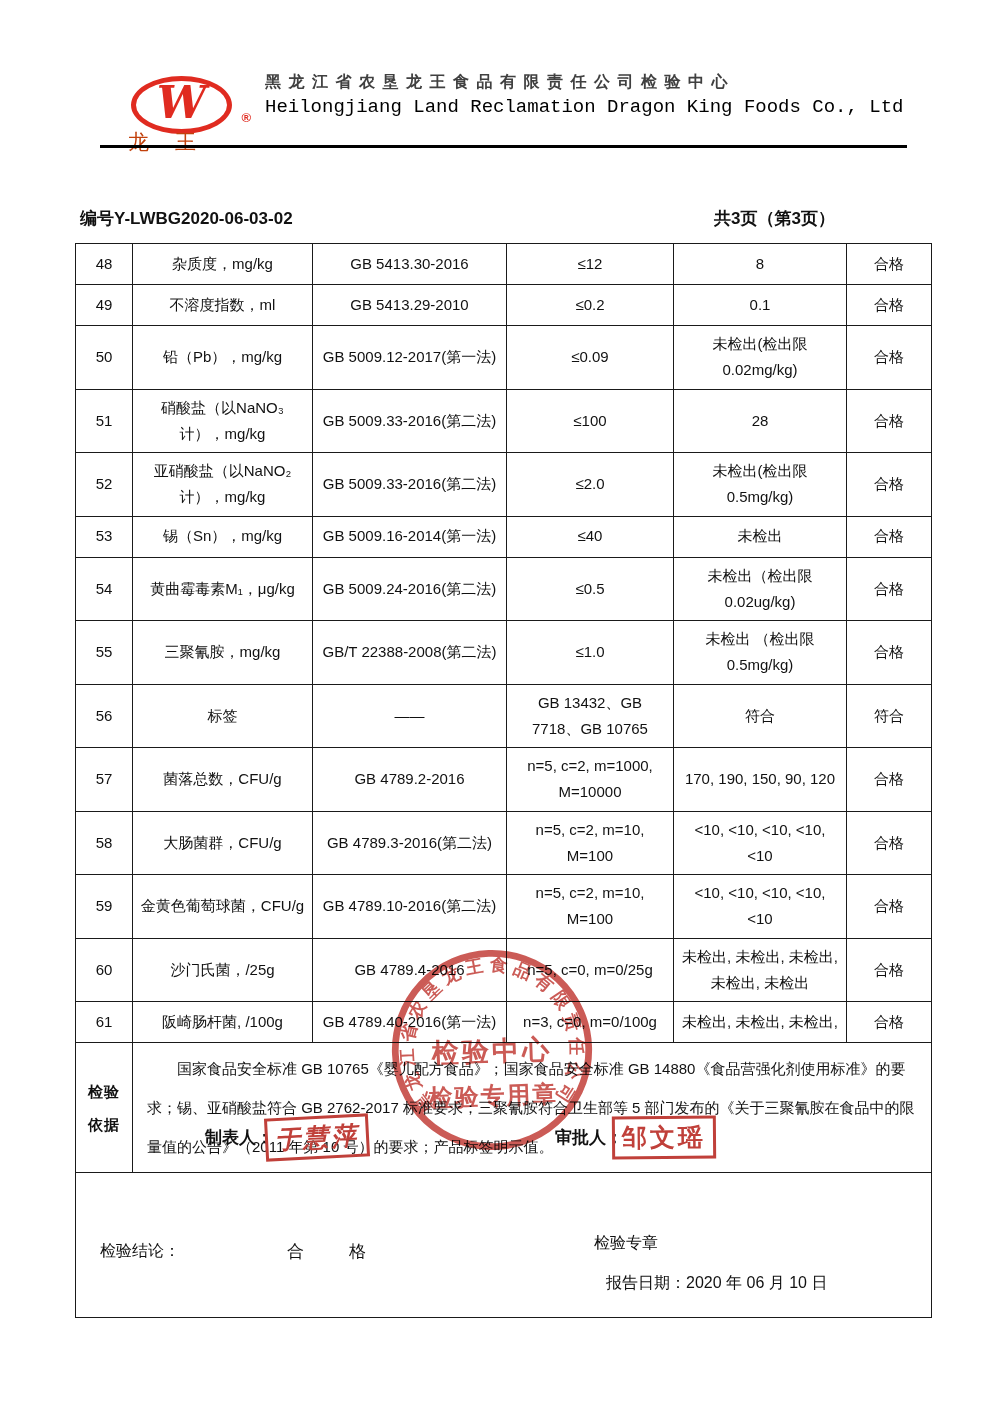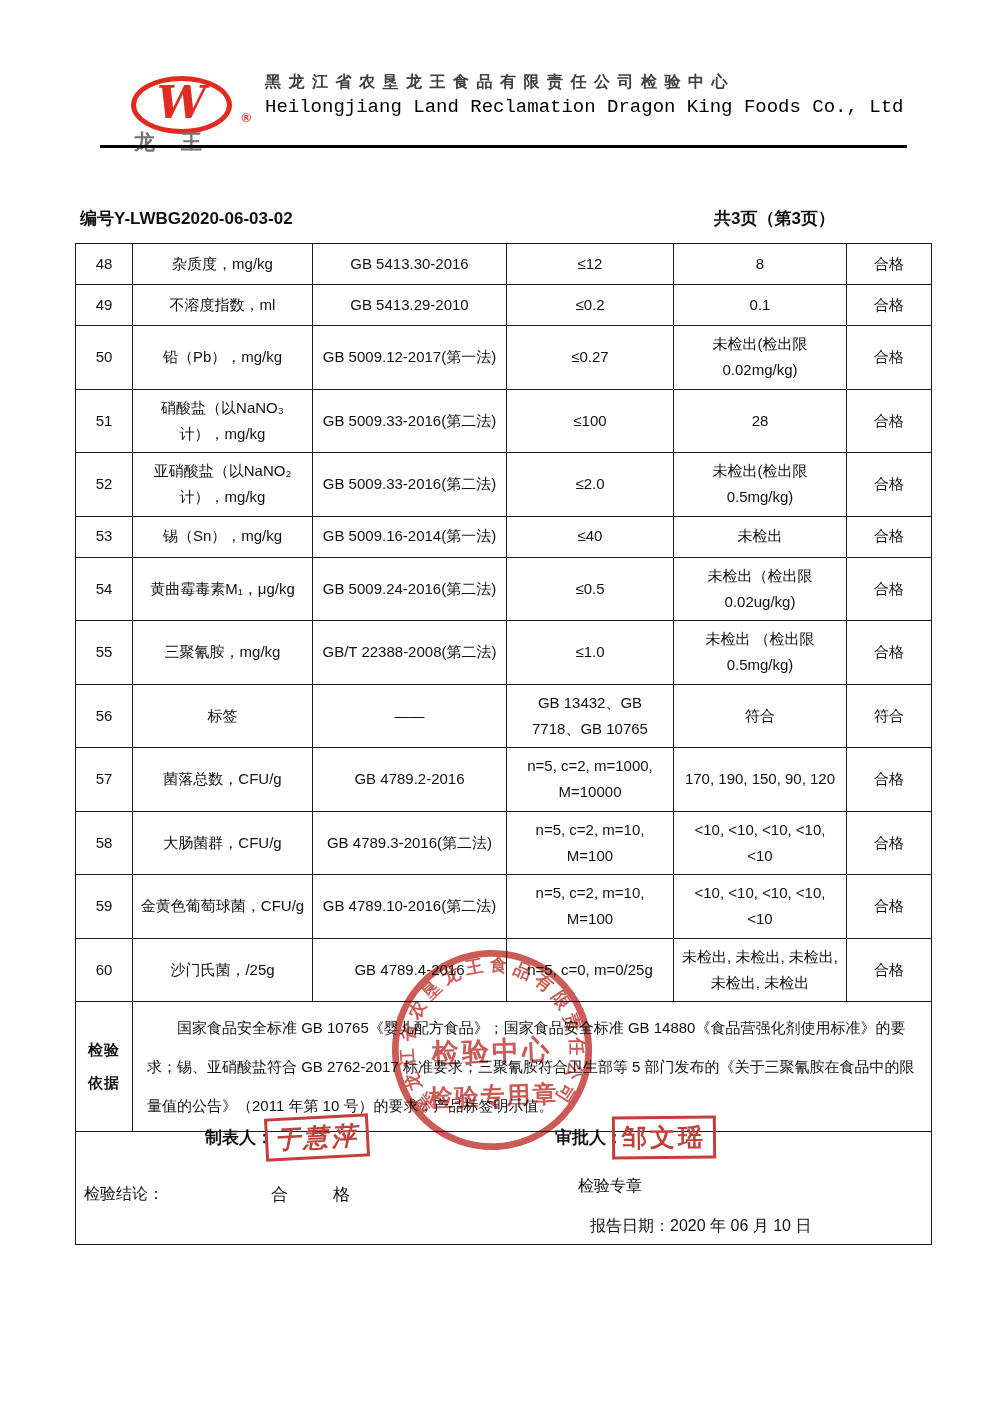--- a/index.html
+++ b/index.html
@@ -29,22 +29,22 @@
     font-style: italic; font-weight: bold;
     font-size: 44px; line-height: 1;
     color: #e02b20;
     transform: translateY(-2px);
   }
   .logo-reg {
     position: absolute; right: 2px; top: 34px;
     font-size: 13px; color: #e02b20; font-weight: bold;
   }
   .logo-brand {
-    margin-top: -6px; margin-left: 6px;
-    color: #737373; font-weight: bold; font-size: 21px;
+    margin-top: -6px; 
+    color: #c2410c; font-weight: normal; font-size: 21px;
     letter-spacing: 26px; white-space: nowrap;
   }
   .titles { margin-left: 137px; }
   .title-zh {
     font-size: 16px; font-weight: bold; letter-spacing: 7.5px;
     white-space: nowrap; color: #404040;
   }
   .title-en {
     font-family: "Liberation Mono", "DejaVu Sans Mono", monospace;
     font-size: 19px; margin-top: 3px; white-space: nowrap; color: #000;
@@ -76,30 +76,29 @@
     height: 41px;
     line-height: 1.75;
   }
   td.c-item { text-align: left; padding-left: 12px; white-space: pre-line; }
   td.c-standard { text-align: left; padding-left: 14px; font-size: 14.5px; }
   td.c-limit { font-size: 14px; }
   td.c-result { white-space: pre-line; font-size: 14.5px; padding: 5px 4px; line-height: 1.6; }
   .basis-label {
     font-weight: bold; font-size: 16px; letter-spacing: 1px;
     line-height: 2.2 !important;
-    font-family: Liberation Serif, serif;
   }
   .basis-text-cell {
     text-align: left !important;
     padding: 6px 14px !important;
     font-size: 15px;
     line-height: 2.6 !important;
   }
   .basis-text { display: block; text-indent: 2em; }
-  .conclusion-cell { height: 112px !important; padding: 0 !important; }
+  .conclusion-cell { height: 112px !important; padding: 16px !important; }
   .conclusion-inner { position: relative; width: 100%; height: 112px; }
   .conc-label { position: absolute; left: 8px; top: 48px; font-size: 16px; }
   .conc-value { position: absolute; left: 195px; top: 48px; font-size: 17px; letter-spacing: 14px; }
   .seal-note  { position: absolute; left: 502px; top: 40px; font-size: 16px; }
   .report-date{ position: absolute; left: 470px; top: 80px; font-size: 16px; margin-left: 44px; }
 
   
   .stamp {
     position: absolute; left: 388px; top: 946px;
     width: 208px; height: 208px;
@@ -176,21 +175,21 @@
           <td class="c-item">不溶度指数，ml</td>
           <td class="c-standard">GB 5413.29-2010</td>
           <td class="c-limit">≤0.2</td>
           <td class="c-result">0.1</td>
           <td class="c-conclusion">合格</td>
         </tr>
         <tr>
           <td class="c-no">50</td>
           <td class="c-item">铅（Pb），mg/kg</td>
           <td class="c-standard">GB 5009.12-2017(第一法)</td>
-          <td class="c-limit">≤0.27</td>
+          <td class="c-limit">≤0.09</td>
           <td class="c-result">未检出(检出限
 0.02mg/kg)</td>
           <td class="c-conclusion">合格</td>
         </tr>
         <tr>
           <td class="c-no">51</td>
           <td class="c-item">硝酸盐（以NaNO₃
 计），mg/kg</td>
           <td class="c-standard">GB 5009.33-2016(第二法)</td>
           <td class="c-limit">≤100</td>
@@ -264,20 +263,28 @@
           <td class="c-limit">n=5, c=2, m=10, M=100</td>
           <td class="c-result">&lt;10, &lt;10, &lt;10, &lt;10, &lt;10</td>
           <td class="c-conclusion">合格</td>
         </tr>
         <tr>
           <td class="c-no">60</td>
           <td class="c-item">沙门氏菌，/25g</td>
           <td class="c-standard">GB 4789.4-2016</td>
           <td class="c-limit">n=5, c=0, m=0/25g</td>
           <td class="c-result">未检出, 未检出, 未检出, 未检出, 未检出</td>
+          <td class="c-conclusion">合格</td>
+        </tr>
+        <tr>
+          <td class="c-no">61</td>
+          <td class="c-item">阪崎肠杆菌, /100g</td>
+          <td class="c-standard">GB 4789.40-2016(第一法)</td>
+          <td class="c-limit">n=3, c=0, m=0/100g</td>
+          <td class="c-result">未检出, 未检出, 未检出,</td>
           <td class="c-conclusion">合格</td>
         </tr>
       </tbody>
     <tbody>
       <tr>
         <td class="basis-label">检验依据</td>
         <td class="basis-text-cell" colspan="5">
           <span class="basis-text">国家食品安全标准 GB 10765《婴儿配方食品》；国家食品安全标准 GB 14880《食品营强化剂使用标准》的要求；锡、亚硝酸盐符合 GB 2762-2017 标准要求；三聚氰胺符合卫生部等 5 部门发布的《关于三聚氰胺在食品中的限量值的公告》（2011 年第 10 号）的要求；产品标签明示值。</span>
         </td>
       </tr>

